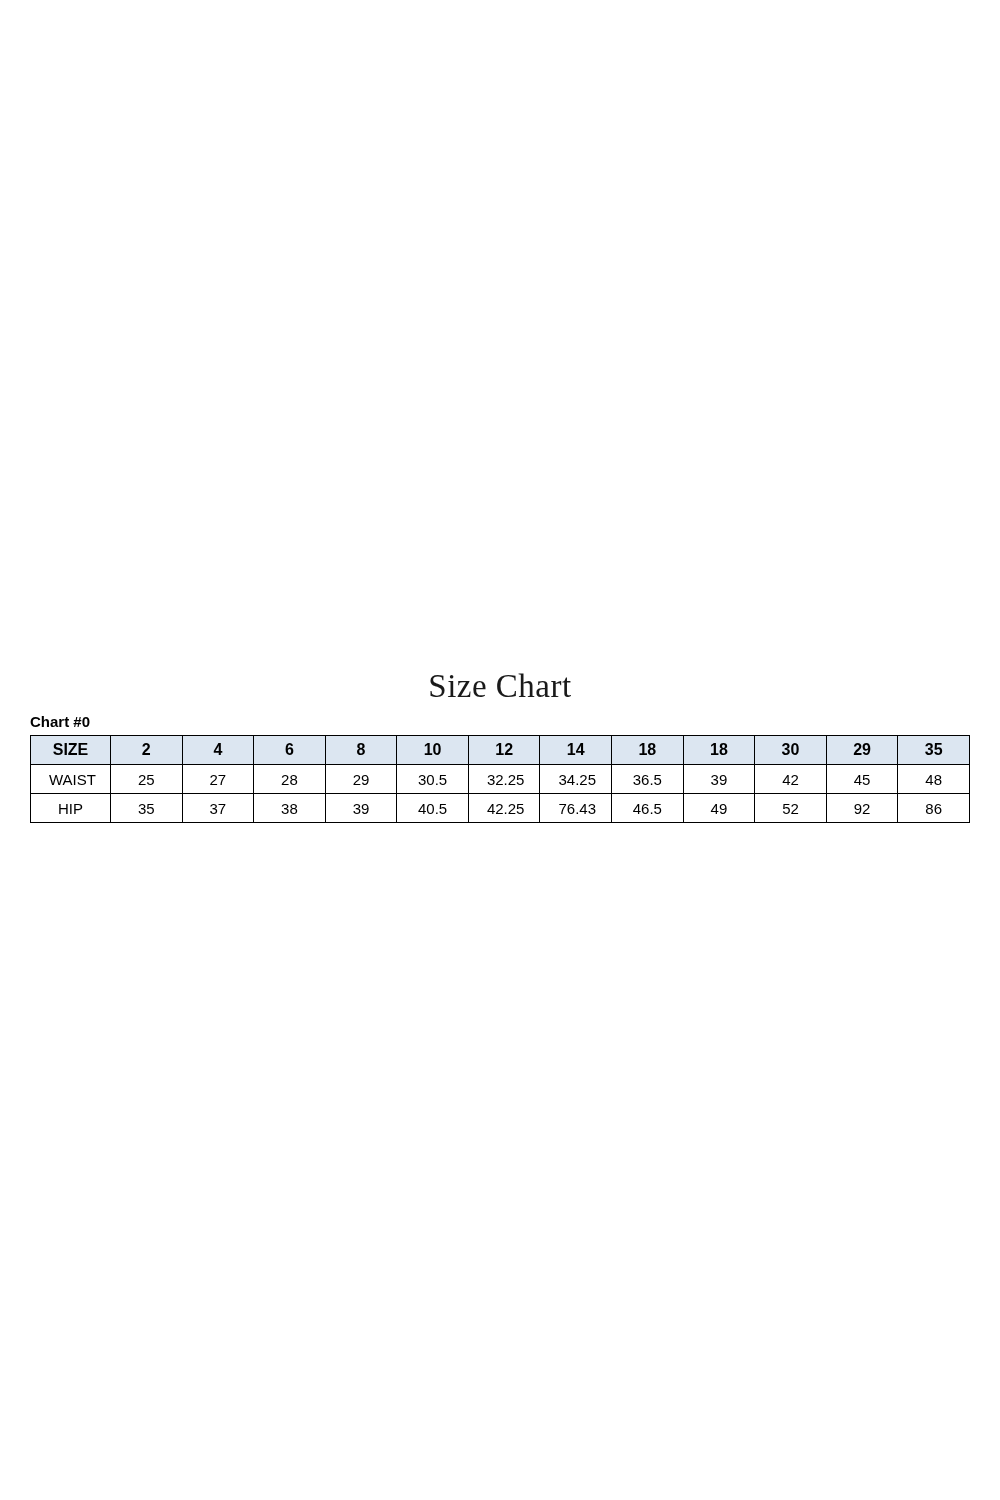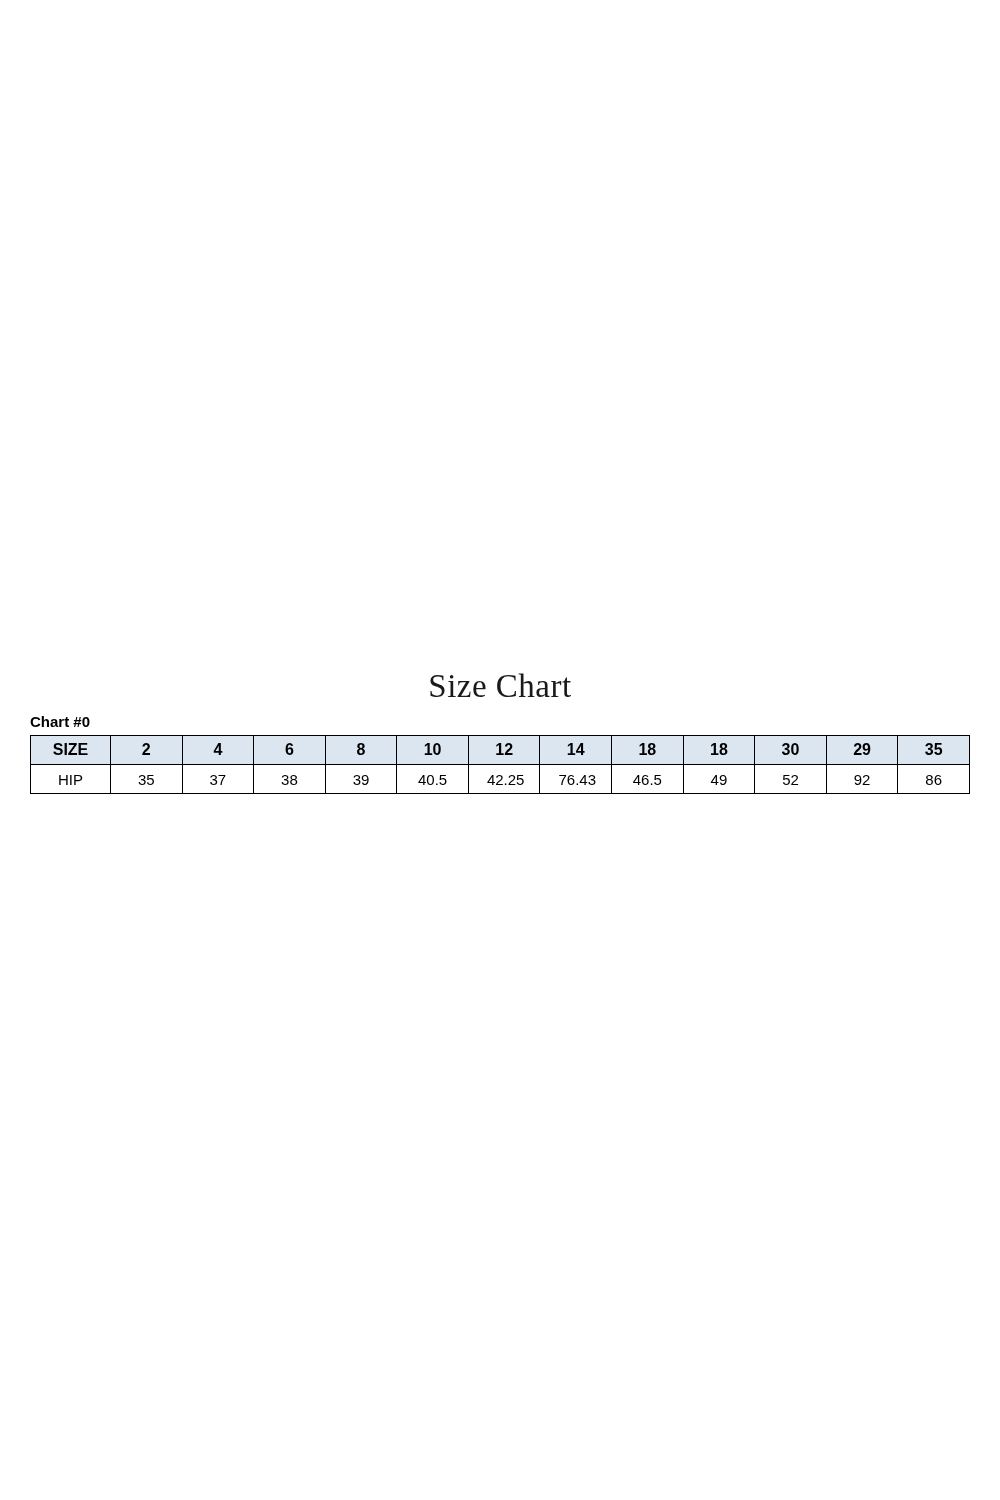--- a/index.html
+++ b/index.html
@@ -119,20 +119,35 @@
           <th>14</th>
           <th>18</th>
           <th>18</th>
           <th>30</th>
           <th>29</th>
           <th>35</th>
         </tr>
       </thead>
       <tbody>
         <tr>
+          <th class="row-head">WAIST</th>
+          <td>25</td>
+          <td>27</td>
+          <td>28</td>
+          <td>29</td>
+          <td>30.5</td>
+          <td>32.25</td>
+          <td>34.25</td>
+          <td>36.5</td>
+          <td>39</td>
+          <td>42</td>
+          <td>45</td>
+          <td>48</td>
+        </tr>
+        <tr>
           <th class="row-head">HIP</th>
           <td>35</td>
           <td>37</td>
           <td>38</td>
           <td>39</td>
           <td>40.5</td>
           <td>42.25</td>
           <td>76.43</td>
           <td>46.5</td>
           <td>49</td>

